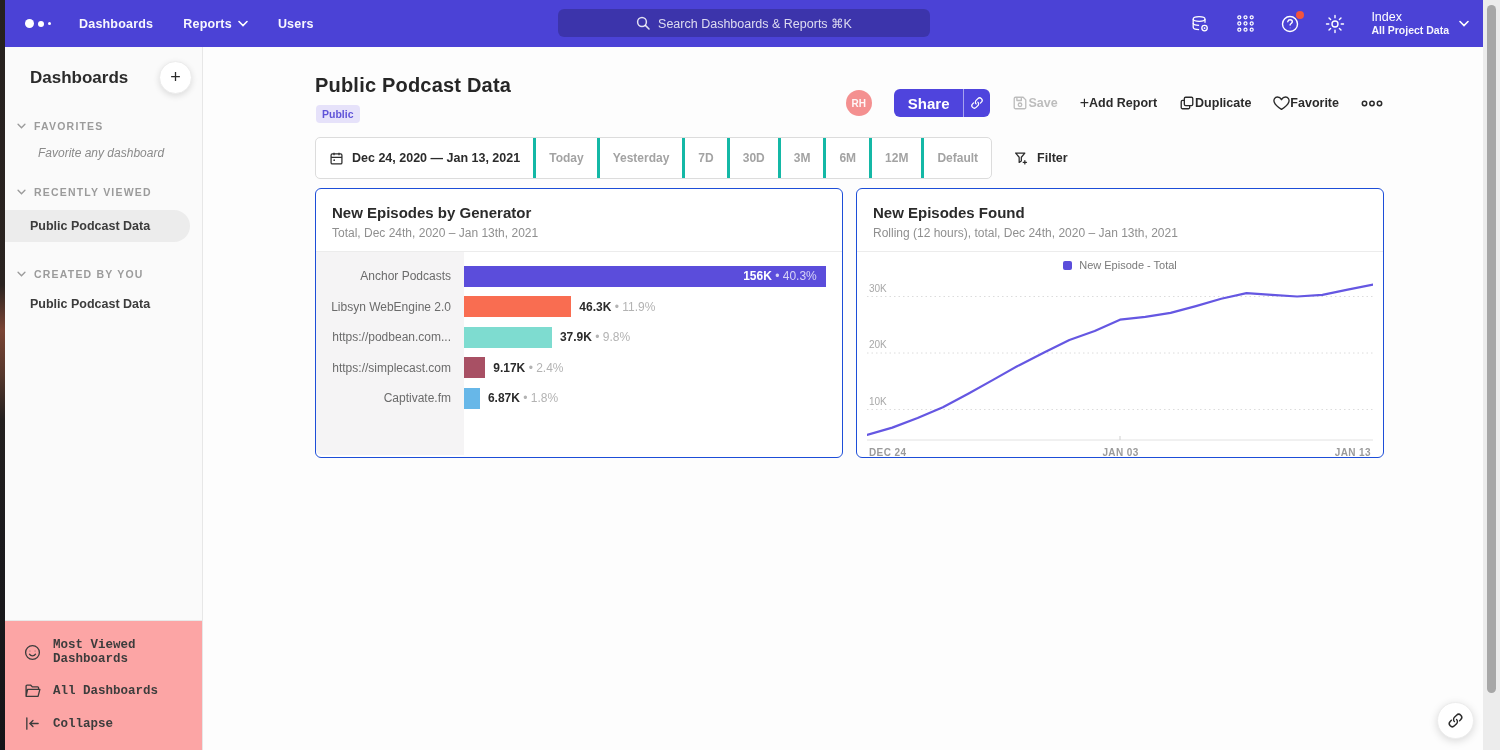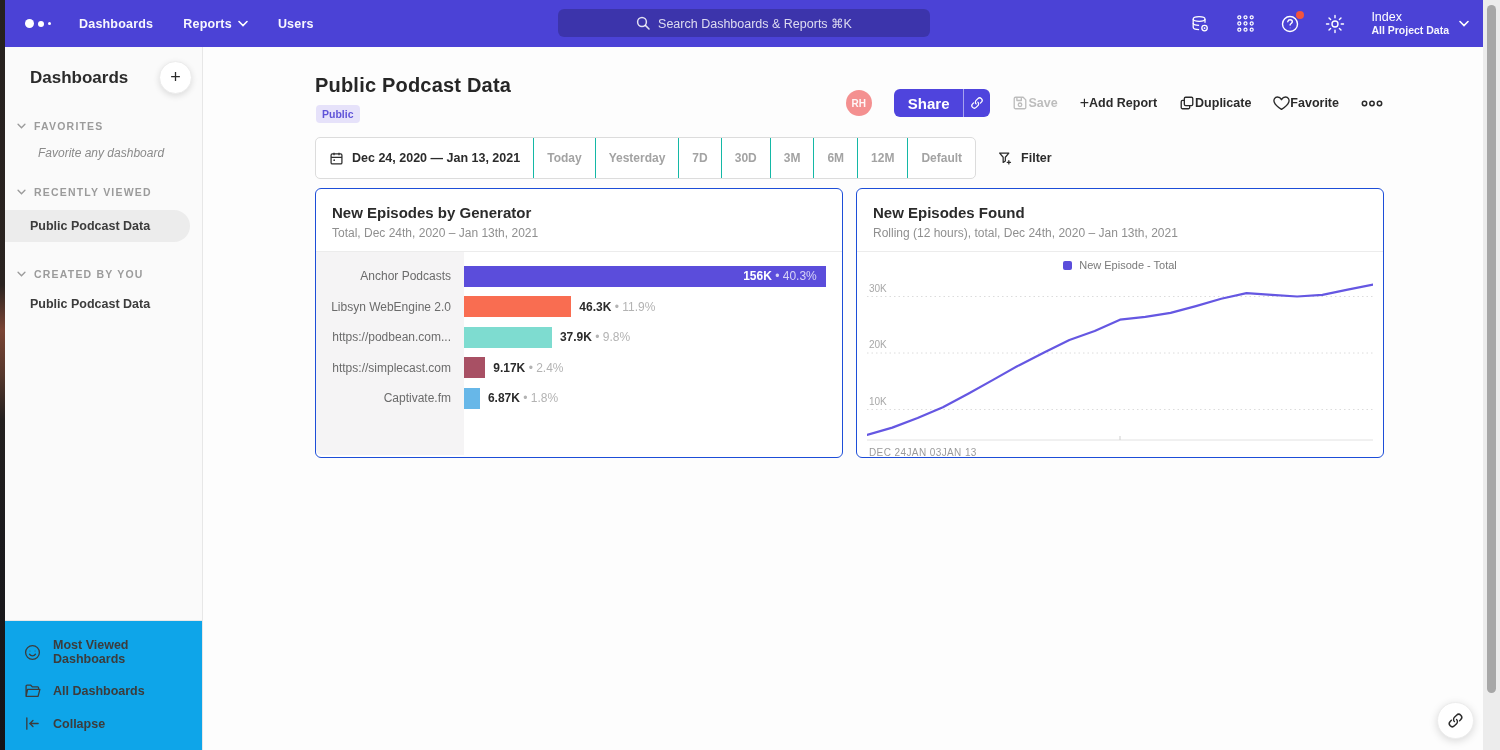--- a/index.html
+++ b/index.html
@@ -46,21 +46,21 @@
   .sb-title { font-size:17px; font-weight:700; color:#2b2b2b; }
   .sb-add { width:33px; height:33px; border-radius:50%; background:#fff; border:1px solid #ececec;
     box-shadow:0 2px 6px rgba(0,0,0,.12); display:flex; align-items:center; justify-content:center;
     font-size:18px; font-weight:400; color:#2b2b2b; cursor:pointer; }
   .sb-section { display:flex; align-items:center; gap:8px; padding:0 0 0 12px; margin-top:26px;
     font-size:10.5px; font-weight:700; letter-spacing:1.2px; color:#9b9b9b; cursor:pointer; }
   .sb-empty { font-size:12px; font-style:italic; color:#8a8a8a; padding:14px 0 0 33px; }
   .sb-item { font-size:12.5px; font-weight:700; color:#3c3c3c; padding:9px 0 9px 25px; cursor:pointer; }
   .sb-item.selected { background:#ececec; border-radius:0 18px 18px 0; width:185px; margin-top:12px; }
   .sb-item.plain { margin-top:8px; }
-  .sb-footer { position:absolute; left:0; bottom:0; width:100%; border-top:1px solid #e8e8e8; padding:9px 0 10px 0; background:#0ea5e9; }
+  .sb-footer { position:absolute; left:0; bottom:0; width:100%; border-top:1px solid #e8e8e8; padding:9px 0 10px 0; background:#fca5a5;font-family:Liberation Mono, monospace; }
   .sb-foot-item { display:flex; align-items:center; gap:12px; padding:8px 0 8px 19px;
     font-size:12.5px; font-weight:700; color:#3c3c3c; cursor:pointer; }
   .sb-foot-item svg { flex:0 0 auto; }
 
   
   .main { position:absolute; left:203px; top:47px; width:1280px; height:703px; background:#fdfdfd; }
   .page-title { position:absolute; left:112px; top:27px; font-size:20px; font-weight:700; color:#262626; letter-spacing:.2px; }
   .page-badge { position:absolute; left:113px; top:58px; font-size:10.5px; font-weight:700;
     color:#5f53d8; background:#e6e2fa; border-radius:4px; padding:3px 6px; }
 
@@ -70,21 +70,21 @@
   .share-btn { display:flex; align-items:stretch; height:28px; border-radius:6px; overflow:hidden; cursor:pointer; background:#4f44dd; }
   .share-main { color:#fff; font-size:15px; font-weight:700; display:flex; align-items:center; padding:0 14px; }
   .share-link { width:27px; display:flex; align-items:center; justify-content:center; border-left:1px solid rgba(255,255,255,.5); }
   .action-item { display:flex; align-items:center; gap:0; font-size:12.5px; font-weight:700; color:#2b2b2b; cursor:pointer; }
   .action-item.disabled { color:#bdbdbd; cursor:default; }
   .plus-glyph { font-size:16px; font-weight:400; line-height:16px; }
 
   .date-row { position:absolute; left:112px; top:90px; display:flex; align-items:center; }
   .date-box { display:flex; align-items:stretch; height:42px; background:#fff; border:1px solid #dcdcdc; border-radius:5px; }
   .date-main { display:flex; align-items:center; gap:8px; padding:0 13px; font-size:12.5px; font-weight:700; color:#2b2b2b; cursor:pointer; }
-  .date-preset { display:flex; align-items:center; padding:0 13px; border-left:1px solid #14b8a6;
+  .date-preset { display:flex; align-items:center; padding:0 13px; border-left:3px solid #14b8a6;
     font-size:12px; font-weight:600; color:#a3a3a3; cursor:pointer; }
   .filter-btn { display:flex; align-items:center; gap:8px; margin-left:22px; font-size:12.5px; font-weight:700; color:#2b2b2b; cursor:pointer; }
 
   
   .card { position:absolute; top:141px; width:528px; height:270px; background:#fff;
     border:1px solid #1d4ed8; border-radius:6px; }
   .card-1 { left:112px; }
   .card-2 { left:653px; }
   .card-head { padding:15px 16px 11px 16px; border-bottom:1px solid #ececec; }
   .card-title { font-size:15px; font-weight:700; color:#2b2b2b; cursor:pointer; }
@@ -103,22 +103,22 @@
   .bar-val b { font-weight:700; }
   .bar-val .pct { color:#b3b3b3; font-weight:400; }
   .bar-val.inside { margin:0; padding-right:9px; color:#fff; }
   .bar-val.inside .pct { color:rgba(255,255,255,.75); }
 
   
   .legend-row { display:flex; align-items:center; justify-content:center; gap:7px; padding:7px 0 3px 0; }
   .legend-swatch { width:9px; height:9px; border-radius:2px; }
   .legend-label { font-size:11px; color:#7a7a7a; }
   .line-plot-wrap { padding:0 10px; }
-  .x-labels { display:flex; padding:3px 12px 0 12px;
-    font-size:10px; font-weight:400; letter-spacing:.4px; color:#9b9b9b; }
+  .x-labels { display:flex; justify-content:space-between; padding:3px 12px 0 12px;
+    font-size:10px; font-weight:700; letter-spacing:.4px; color:#9b9b9b; }
 
   
   .float-link { position:absolute; left:1437px; top:702px; width:37px; height:37px; border-radius:50%;
     background:#fff; border:1px solid #ededed; box-shadow:0 2px 8px rgba(0,0,0,.15);
     display:flex; align-items:center; justify-content:center; cursor:pointer; }
 </style>
 </head>
 <body>
 
 <div class="left-strip"></div>

